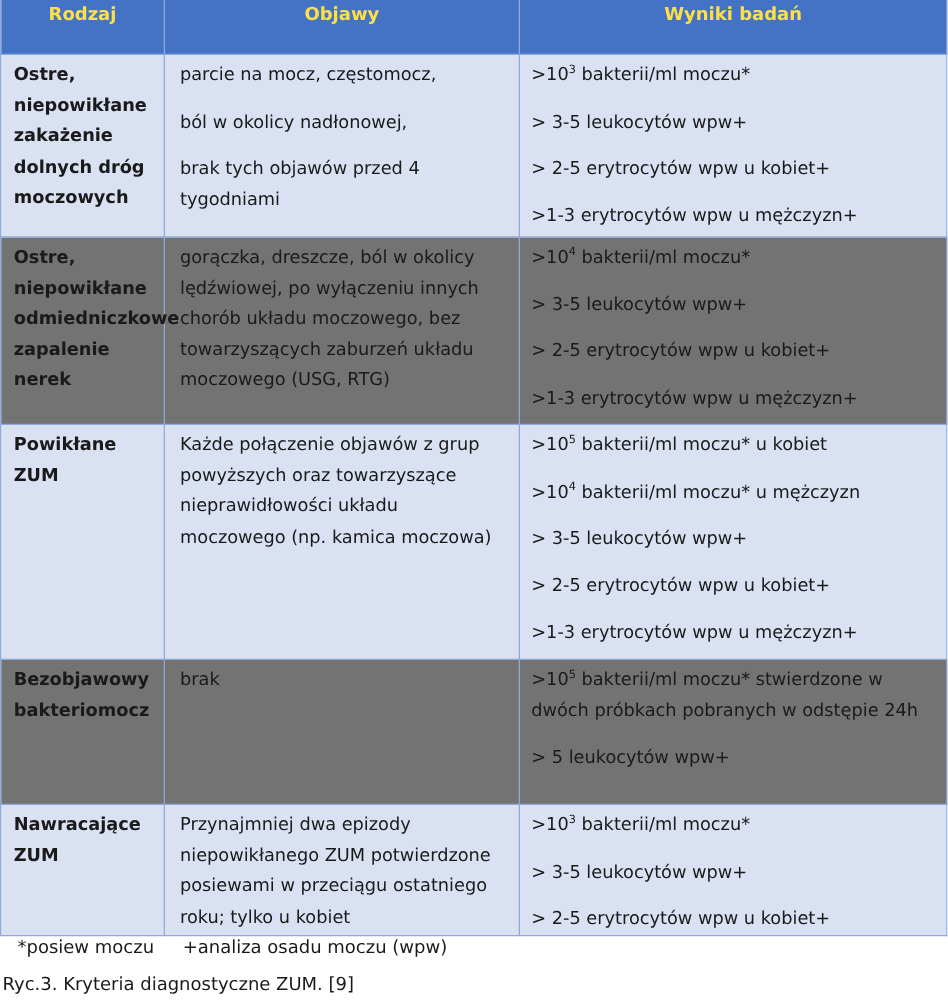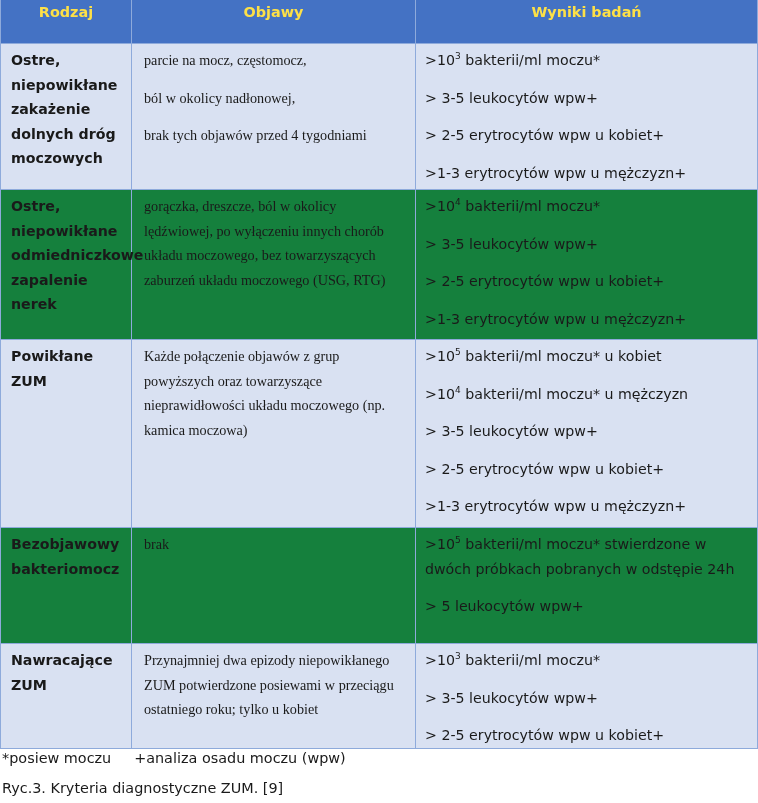--- a/index.html
+++ b/index.html
@@ -30,31 +30,31 @@
       border-right: 1px solid #8eaadb;
       font-size: 14.4px;
     }
     table.zum td {
       border: 1px solid #8eaadb;
       vertical-align: top;
       padding: 4px 10px 0 13px;
       line-height: 24.6px;
     }
     table.zum tr.shaded td { background: #d9e1f2; }
-    table.zum tr.plain td { background: #15803d; }
+    table.zum tr.plain td { background: #737373; }
     td.kind { font-weight: bold; padding-left: 10px !important; padding-right: 4px !important; }
-    td.sym { padding-left: 12px !important; font-family: Liberation Serif, serif; }
+    td.sym { padding-left: 12px !important; }
     td.res { padding-left: 9px !important; }
     .line { display: block; }
     .gap { display: block; margin-bottom: 13px; }
     .gap:last-child { margin-bottom: 0; }
     sup { font-size: 9px; line-height: 0; vertical-align: 6px; }
     .footnote {
       font-size: 14.4px;
-      margin: 1px 0 0 2px;
+      margin: 1px 0 0 14px;
       white-space: pre;
       font-family: "DejaVu Sans", "Liberation Sans", sans-serif;
     }
     .caption {
       font-size: 14.4px;
       margin: 14px 0 0 2px;
     }
   </style>
 </head>
 <body>

